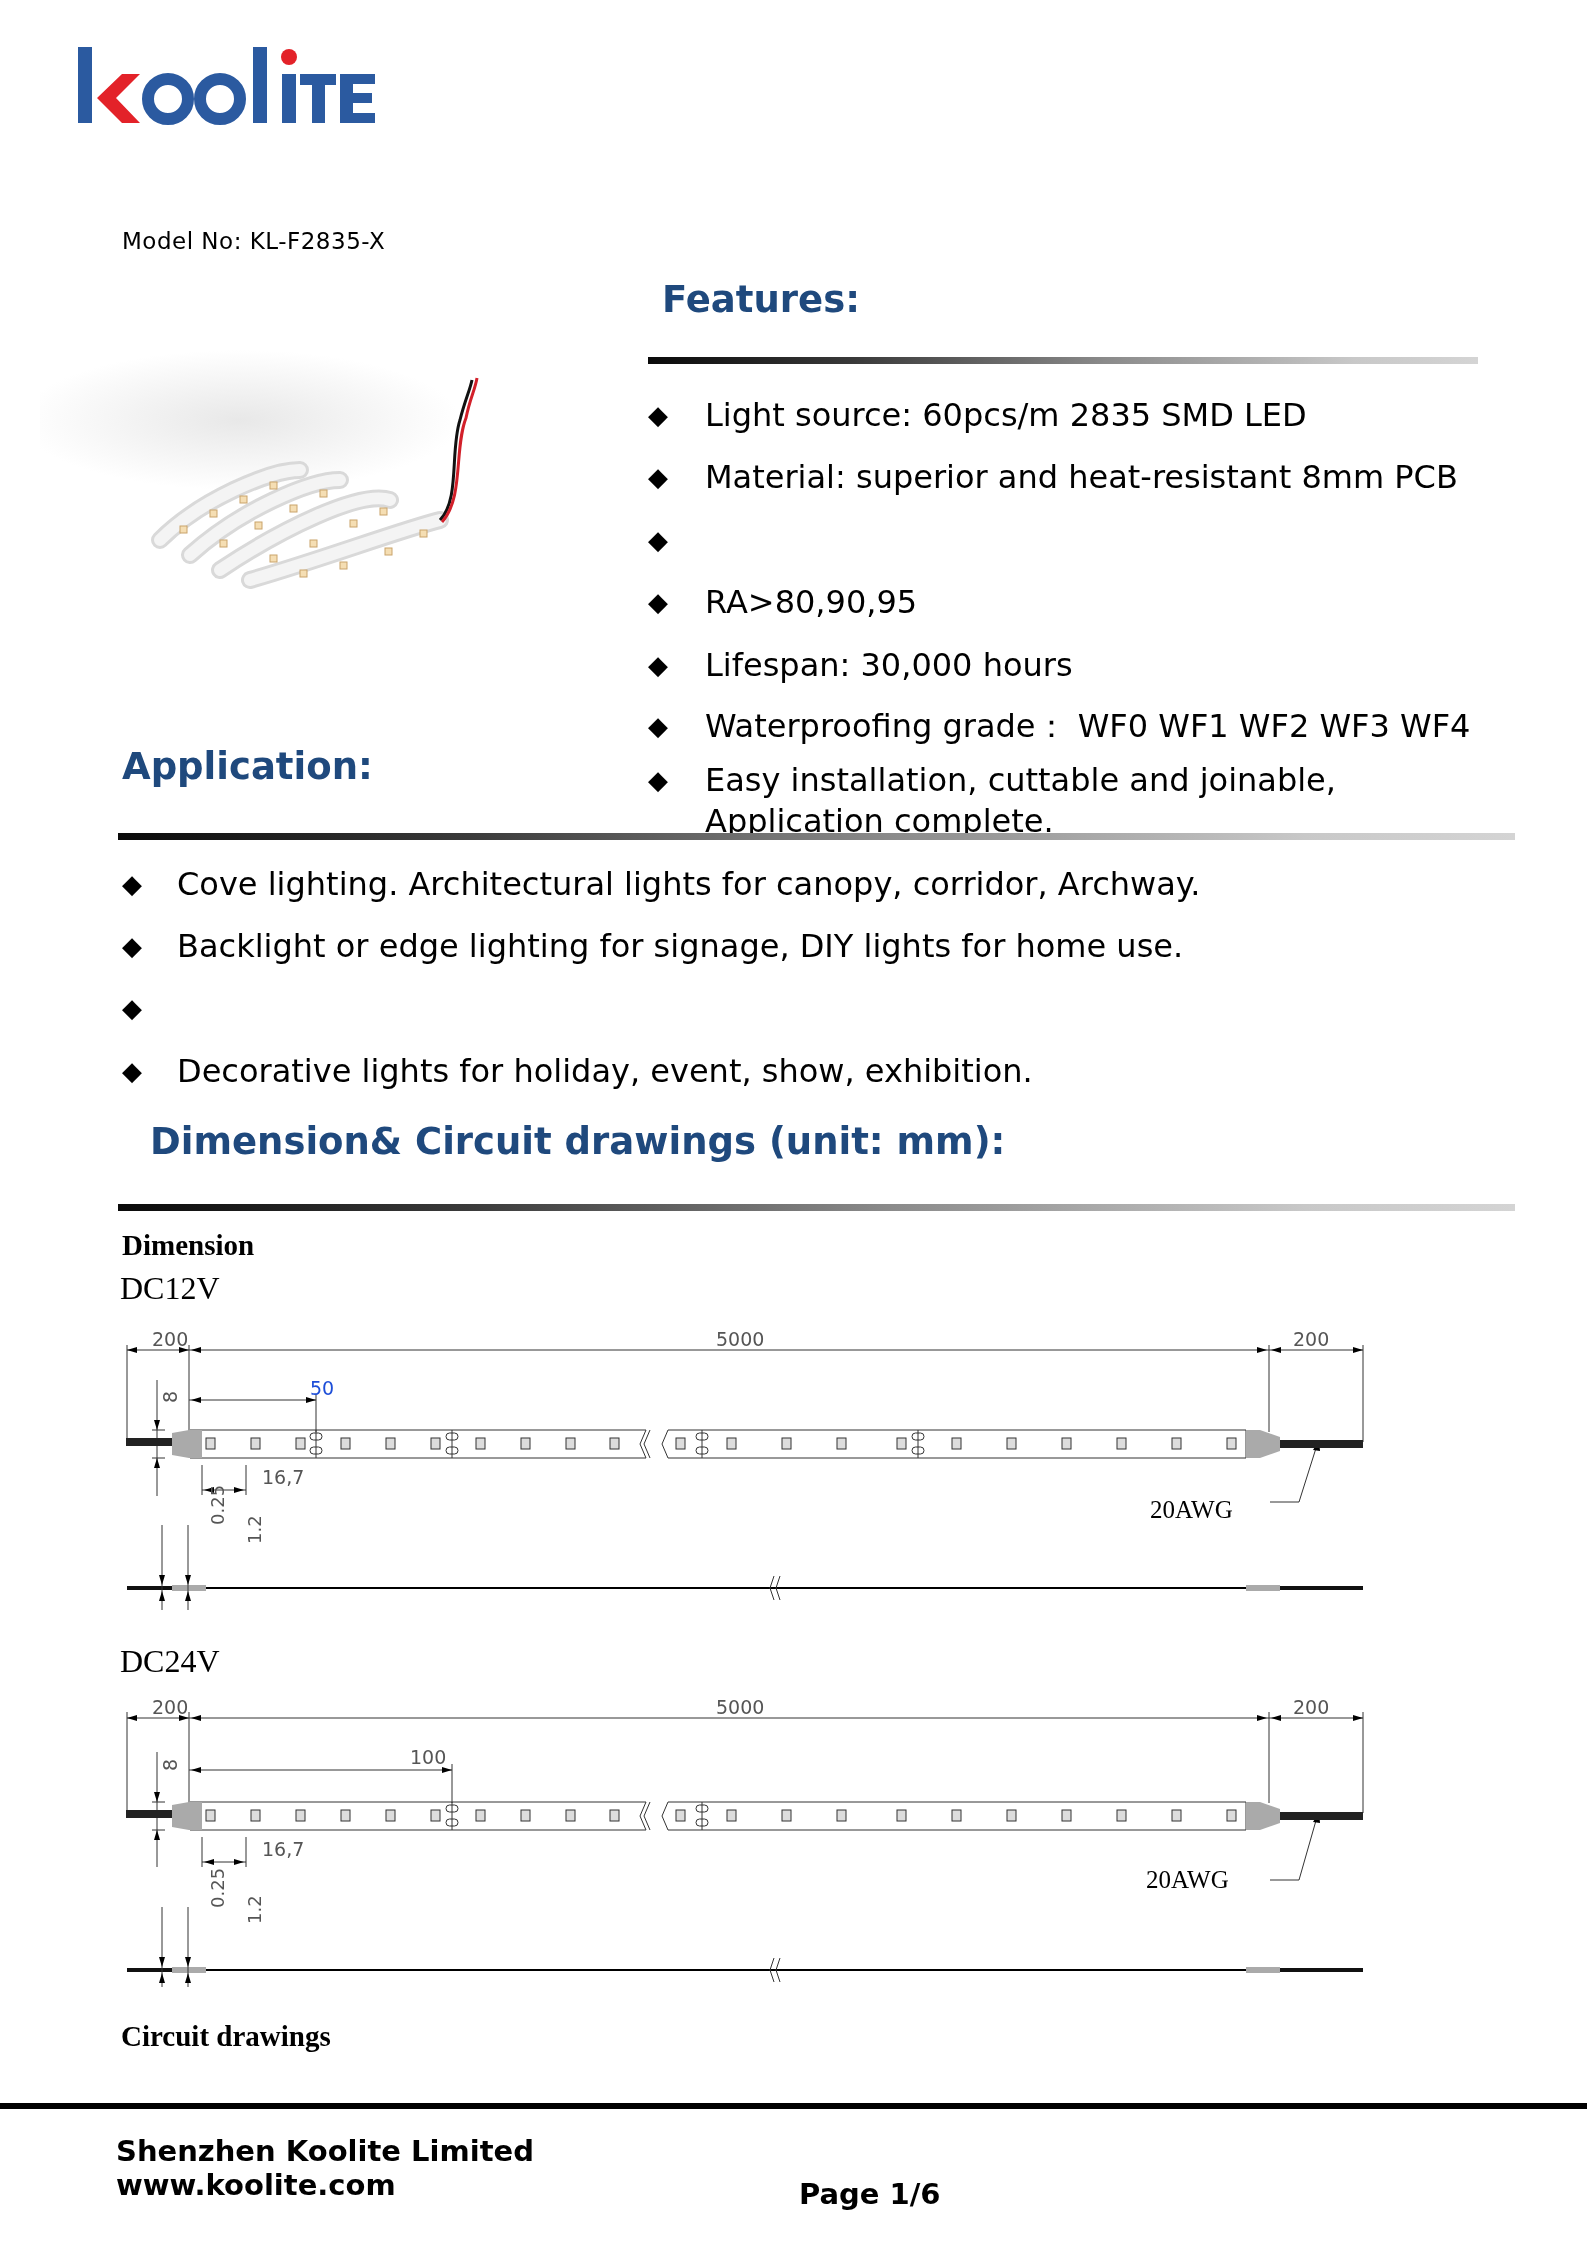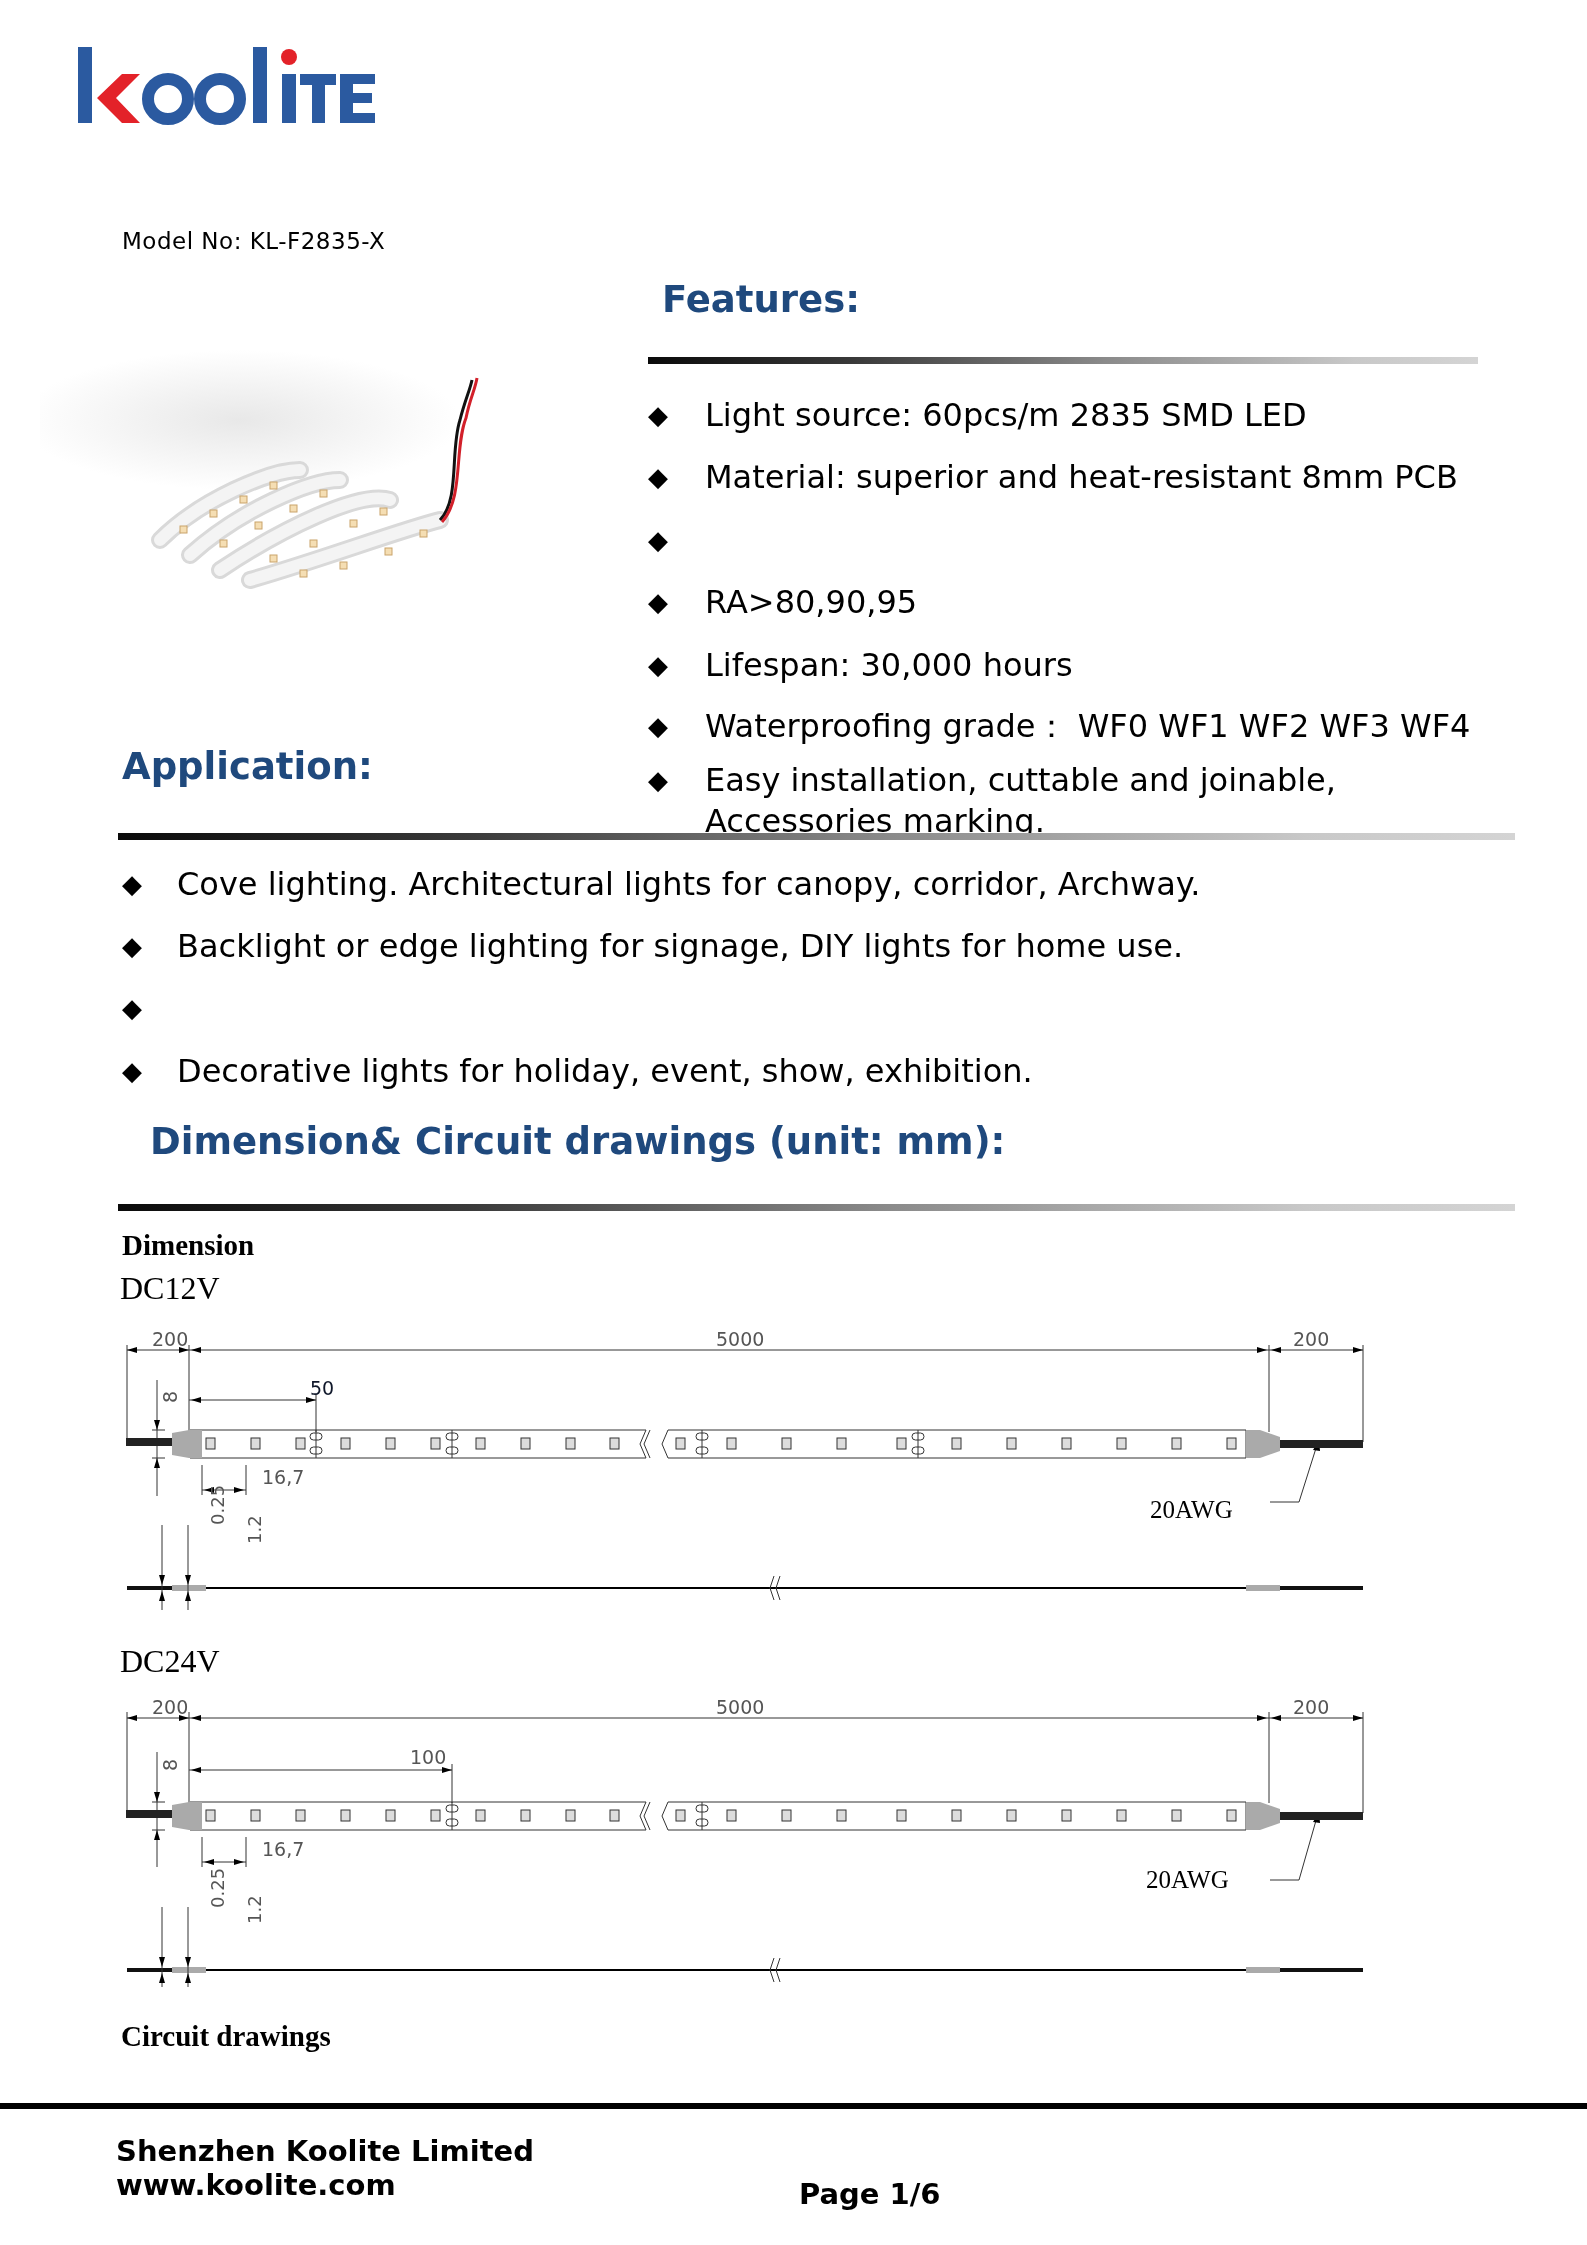--- a/index.html
+++ b/index.html
@@ -117,21 +117,21 @@
 </div>
 <div class="abs bullet" style="left:648px;top:707px;">
   <span class="dia">◆</span>
   <span class="txt">Waterproofing grade： WF0 WF1 WF2 WF3 WF4</span>
 </div>
 <div class="abs bullet" style="left:648px;top:761px;">
   <span class="dia">◆</span>
   <span class="txt">Easy installation, cuttable and joinable,</span>
 </div>
 <div class="abs bullet" style="left:705px;top:802px;height:32px;overflow:hidden;">
-  <span class="txt">Accessories marking.</span>
+  <span class="txt">Application complete.</span>
 </div>
 
 <div class="abs h-blue" style="left:122px;top:745px;">Application:</div>
 <div class="abs rule" style="left:118px;top:833px;width:1397px;"></div>
 
 <div class="abs bullet" style="left:122px;top:865px;">
   <span class="dia" style="width:55px">◆</span>
   <span class="txt">Cove lighting. Architectural lights for canopy, corridor, Archway.</span>
 </div>
 <div class="abs bullet" style="left:122px;top:927px;">
@@ -255,21 +255,21 @@
         <polygon points="78,271 75,281 81,281" fill="#000"></polygon>
       <path d="M664 256 L 660 268 L 664 280 M 670 256 L 666 268 L 670 280" stroke="#333" fill="none"></path>
     </g>
 
   </svg>
 </div>
 
 <div class="abs" style="left:152px;top:1328px;font-size:19px;color:#555;">200</div>
 <div class="abs" style="left:716px;top:1328px;font-size:19px;color:#555;">5000</div>
 <div class="abs" style="left:1293px;top:1328px;font-size:19px;color:#555;">200</div>
-<div class="abs" style="left:310px;top:1377px;font-size:19px;color:#0f172a;">50</div>
+<div class="abs" style="left:310px;top:1377px;font-size:19px;color:#1d4ed8;">50</div>
 <div class="abs" style="left:164px;top:1386px;font-size:19px;color:#555;transform:rotate(-90deg);">8</div>
 <div class="abs" style="left:262px;top:1466px;font-size:19px;color:#555;">16,7</div>
 <div class="abs serif" style="left:1150px;top:1496px;font-size:25px;">20AWG</div>
 <div class="abs" style="left:207px;top:1525px;font-size:18px;color:#555;transform:rotate(-90deg);transform-origin:left top;">0.25</div>
 <div class="abs" style="left:244px;top:1544px;font-size:18px;color:#555;transform:rotate(-90deg);transform-origin:left top;">1.2</div>
 
 <div class="abs serif" style="left:120px;top:1643px;">DC24V</div>
 
 <div class="abs" style="left:110px;top:1687px;width:1300px;height:300px;">
   <svg width="1300" height="300" viewBox="0 0 1300 300">

